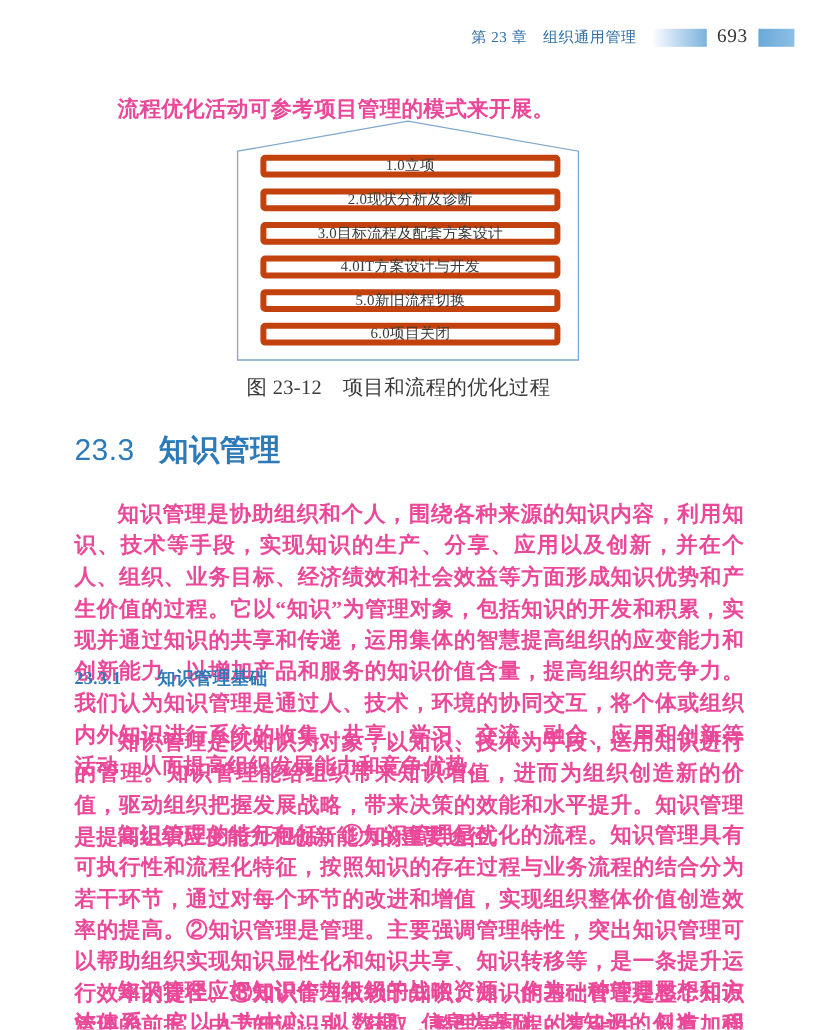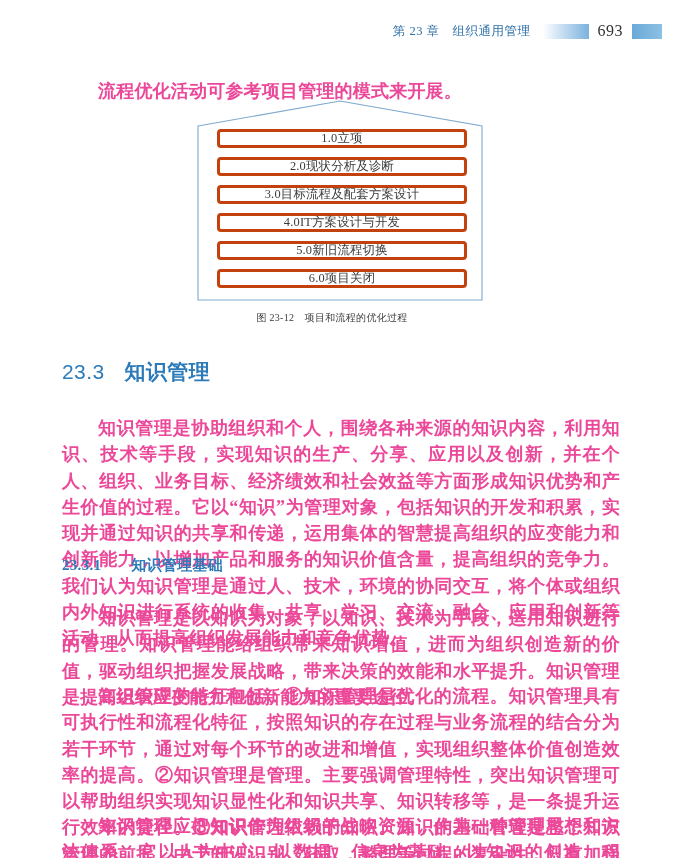--- a/index.html
+++ b/index.html
@@ -104,48 +104,48 @@
   }
   .steps {
     position: absolute;
     top: 31px;
     left: 22px;
     width: 250px;
   }
   .step {
     height: 19px;
     margin-bottom: 9.1px;
-    border: 3px solid #c2410c;
+    border: 5px solid #c2410c;
     border-radius: 4px;
     background: #ffffff;
     display: flex;
     align-items: center;
     justify-content: center;
     font-size: 12.4px;
     color: #3b3b3b;
     letter-spacing: 0.2px;
     box-sizing: border-box;
   }
   .fig-caption {
     position: absolute;
     top: 311px;
     left: 0;
     width: 664px;
     text-align: center;
-    font-size: 10px;
+    font-size: 17px;
     color: #3b3b3b;
     letter-spacing: 0.3px;
   }
 
   
   .h2 {
     position: absolute;
     left: 62px;
     top: 358px;
-    font-size: 21px;
+    font-size: 25px;
     color: #2c7ab8;
     font-family: "Liberation Sans", "DejaVu Sans", sans-serif;
     font-weight: bold;
     letter-spacing: 0.4px;
     white-space: nowrap;
   }
   .h2 .num { margin-right: 20px; font-weight: normal; }
   .h3 {
     position: absolute;
     left: 62px;

